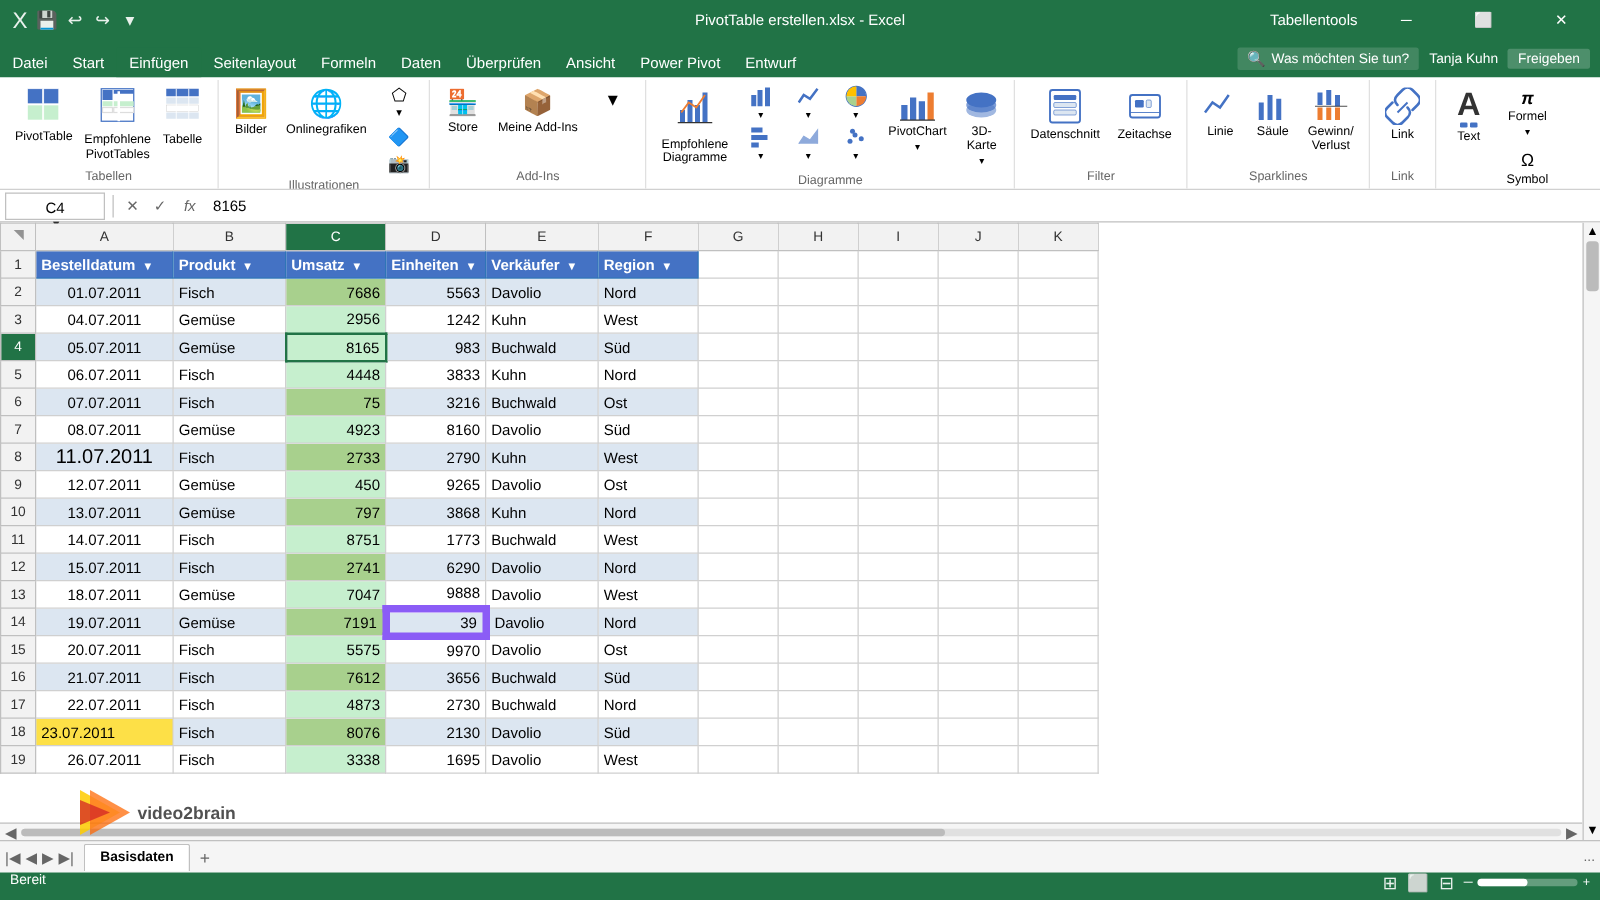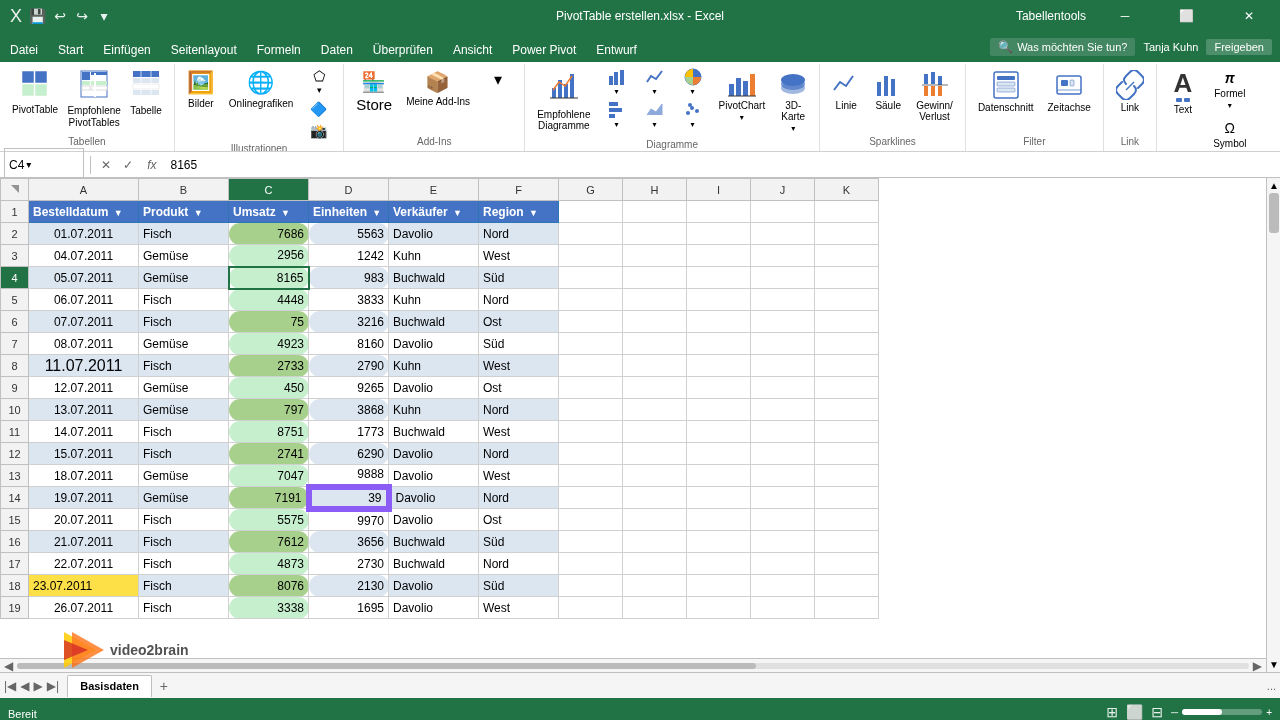--- a/index.html
+++ b/index.html
@@ -87,24 +87,25 @@
       align-items: center;
       border-bottom: 1px solid #c0c0c0;
       background: #fff;
       gap: 4px;
       padding: 0 4px;
     }
     .cell-ref {
       width: 80px;
       height: 22px;
       border: 1px solid #c0c0c0;
-      padding: 16px 4px;
+      padding: 4px 4px;
       font-size: 12px;
       display: flex;
       align-items: center;
+      flex-direction: column;
     }
     .formula-bar-btn { font-size: 12px; color: #666; padding: 0 4px; cursor: pointer; }
     .formula-bar-divider { width: 1px; height: 18px; background: #c0c0c0; margin: 0 2px; }
     .formula-input {
       flex: 1;
       font-size: 12px;
       padding: 0 4px;
       display: flex;
       align-items: center;
     }
@@ -137,21 +138,21 @@
       min-width: 28px;
       width: 28px;
       font-size: 11px;
       color: #333;
       padding: 0 2px;
     }
     .data-cell {
       padding: 0 4px;
       min-width: 80px;
     }
-    .data-cell.number { text-align: right; border-radius: 11px; }
+    .data-cell.number { text-align: right; }
 
     
     .tbl-header {
       background: #4472C4 !important;
       color: white !important;
       font-weight: 600;
       padding: 0 4px;
     }
     .tbl-header-arrow {
       font-size: 9px;
@@ -190,21 +191,21 @@
       width: 20px; height: 20px;
       display: flex; align-items: center; justify-content: center;
       cursor: pointer; font-size: 14px; color: #666;
       border-radius: 2px;
     }
 
     .status-bar {
       height: 22px;
       background: #217346;
       display: flex;
-      align-items: flex-end;
+      align-items: flex-start;
       justify-content: space-between;
       padding: 0 8px;
       color: white;
       font-size: 11px;
     }
     .status-right { display: flex; gap: 8px; align-items: center; }
     .view-btn { font-size: 14px; cursor: pointer; opacity: 0.9; }
 
     
     .watermark {
@@ -349,21 +350,21 @@
           </div>
         </div>
       </div>
       <div class="ribbon-group-label">Illustrationen</div>
     </div>
 
     <div class="ribbon-group">
       <div class="ribbon-group-items">
         <div class="ribbon-btn">
           <span style="font-size:20px;">🏪</span>
-          <span style="font-size:15px;">Store</span>
+          <span style="font-size:10px;">Store</span>
         </div>
         <div class="ribbon-btn">
           <span style="font-size:20px;">📦</span>
           <span style="font-size:10px; text-align:center;">Meine Add-Ins</span>
         </div>
         <div class="ribbon-btn" style="font-size:16px;">▾</div>
       </div>
       <div class="ribbon-group-label">Add-Ins</div>
     </div>
 
@@ -455,20 +456,44 @@
           <span style="font-size:10px; text-align:center;">3D-<br>Karte</span>
           <span style="font-size:8px;">▾</span>
         </div>
       </div>
       <div class="ribbon-group-label">Diagramme</div>
     </div>
 
     <div class="ribbon-group">
       <div class="ribbon-group-items">
         <div class="ribbon-btn">
+          <svg width="28" height="30" viewBox="0 0 28 30">
+              <rect x="2" y="2" width="24" height="26" rx="2" fill="none" stroke="#4472C4" stroke-width="1.5"></rect>
+              <rect x="5" y="6" width="18" height="4" rx="1" fill="#4472C4"></rect>
+              <rect x="5" y="12" width="18" height="4" rx="1" fill="#dce6f1" stroke="#4472C4" stroke-width="0.5"></rect>
+              <rect x="5" y="18" width="18" height="4" rx="1" fill="#dce6f1" stroke="#4472C4" stroke-width="0.5"></rect>
+            </svg>
+          <span style="font-size:10px;">Datenschnitt</span>
+        </div>
+        <div class="ribbon-btn">
+          <svg width="28" height="30" viewBox="0 0 28 30">
+              <rect x="2" y="6" width="24" height="18" rx="2" fill="none" stroke="#4472C4" stroke-width="1.5"></rect>
+              <rect x="6" y="10" width="7" height="6" rx="1" fill="#4472C4"></rect>
+              <rect x="15" y="10" width="4" height="6" rx="1" fill="#dce6f1" stroke="#4472C4" stroke-width="0.5"></rect>
+              <line x1="2" y1="20" x2="26" y2="20" stroke="#4472C4" stroke-width="0.7"></line>
+            </svg>
+          <span style="font-size:10px;">Zeitachse</span>
+        </div>
+      </div>
+      <div class="ribbon-group-label">Filter</div>
+    </div>
+
+    <div class="ribbon-group">
+      <div class="ribbon-group-items">
+        <div class="ribbon-btn">
           <svg width="26" height="28" viewBox="0 0 26 28">
               <polyline points="1,20 7,12 13,16 20,6" fill="none" stroke="#4472C4" stroke-width="2"></polyline>
             </svg>
           <span style="font-size:10px;">Linie</span>
         </div>
         <div class="ribbon-btn">
           <svg width="26" height="28" viewBox="0 0 26 28">
               <rect x="2" y="12" width="4" height="14" fill="#4472C4"></rect>
               <rect x="9" y="6" width="4" height="20" fill="#4472C4"></rect>
               <rect x="16" y="9" width="4" height="17" fill="#4472C4"></rect>
@@ -482,44 +507,20 @@
               <rect x="9" y="2" width="4" height="12" fill="#4472C4"></rect>
               <rect x="9" y="16" width="4" height="10" fill="#ED7D31"></rect>
               <rect x="16" y="6" width="4" height="9" fill="#4472C4"></rect>
               <rect x="16" y="16" width="4" height="10" fill="#ED7D31"></rect>
               <line x1="0" y1="15" x2="26" y2="15" stroke="#333" stroke-width="0.7"></line>
             </svg>
           <span style="font-size:10px; text-align:center;">Gewinn/<br>Verlust</span>
         </div>
       </div>
       <div class="ribbon-group-label">Sparklines</div>
-    </div>
-
-    <div class="ribbon-group">
-      <div class="ribbon-group-items">
-        <div class="ribbon-btn">
-          <svg width="28" height="30" viewBox="0 0 28 30">
-              <rect x="2" y="2" width="24" height="26" rx="2" fill="none" stroke="#4472C4" stroke-width="1.5"></rect>
-              <rect x="5" y="6" width="18" height="4" rx="1" fill="#4472C4"></rect>
-              <rect x="5" y="12" width="18" height="4" rx="1" fill="#dce6f1" stroke="#4472C4" stroke-width="0.5"></rect>
-              <rect x="5" y="18" width="18" height="4" rx="1" fill="#dce6f1" stroke="#4472C4" stroke-width="0.5"></rect>
-            </svg>
-          <span style="font-size:10px;">Datenschnitt</span>
-        </div>
-        <div class="ribbon-btn">
-          <svg width="28" height="30" viewBox="0 0 28 30">
-              <rect x="2" y="6" width="24" height="18" rx="2" fill="none" stroke="#4472C4" stroke-width="1.5"></rect>
-              <rect x="6" y="10" width="7" height="6" rx="1" fill="#4472C4"></rect>
-              <rect x="15" y="10" width="4" height="6" rx="1" fill="#dce6f1" stroke="#4472C4" stroke-width="0.5"></rect>
-              <line x1="2" y1="20" x2="26" y2="20" stroke="#4472C4" stroke-width="0.7"></line>
-            </svg>
-          <span style="font-size:10px;">Zeitachse</span>
-        </div>
-      </div>
-      <div class="ribbon-group-label">Filter</div>
     </div>
 
     <div class="ribbon-group">
       <div class="ribbon-group-items">
         <div class="ribbon-btn">
           <svg width="28" height="30" viewBox="0 0 28 30">
               <path d="M10,14 Q6,10 10,6 L14,2 Q18,-2 22,2 L26,6 Q30,10 26,14 L22,18" fill="none" stroke="#4472C4" stroke-width="2" stroke-linecap="round"></path>
               <path d="M18,16 Q22,20 18,24 L14,28 Q10,32 6,28 L2,24 Q-2,20 2,16 L6,12" fill="none" stroke="#4472C4" stroke-width="2" stroke-linecap="round"></path>
               <line x1="10" y1="20" x2="18" y2="12" stroke="#4472C4" stroke-width="1.5"></line>
             </svg>

